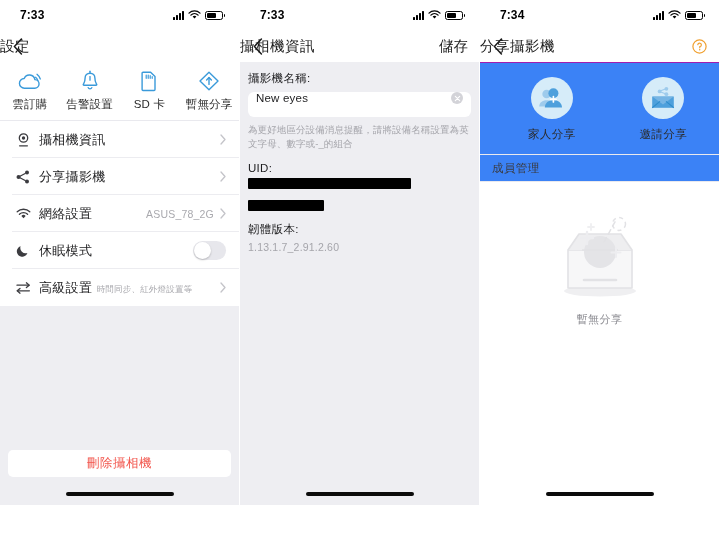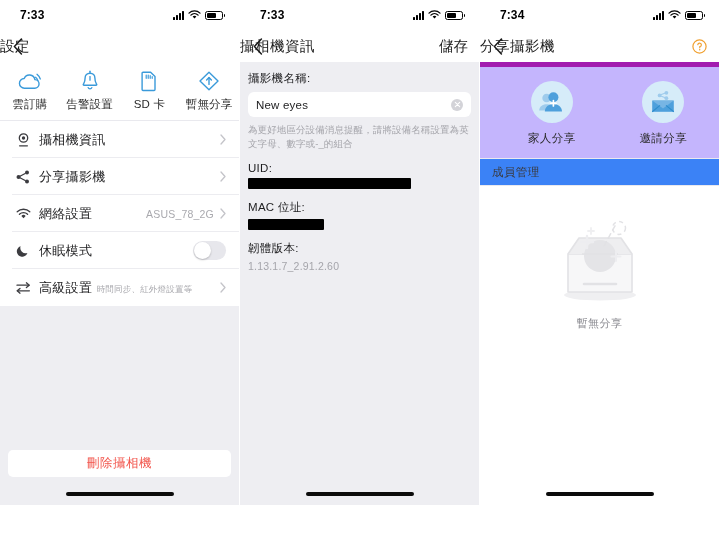--- a/index.html
+++ b/index.html
@@ -260,21 +260,21 @@
     font-size: 11.5px;
     color: #1d1d1f;
     margin-bottom: 6px;
     letter-spacing: 0.3px;
   }
   .finput {
     background: #ffffff;
     border-radius: 6px;
     height: 25px;
     display: flex;
-    align-items: center;
+    align-items: flex-start;
     padding: 0 8px;
     box-sizing: border-box;
     position: relative;
   }
   .finput .val {
     font-size: 11.5px;
     color: #1d1d1f;
     flex: 1 1 auto;
     letter-spacing: 0.2px;
   }
@@ -304,24 +304,24 @@
   }
   .fver {
     font-size: 10.5px;
     color: #a5a5ab;
     margin-top: 4px;
     letter-spacing: 0.2px;
   }
 
   
   .share-top {
-    background: #c4b5fd;
+    background: #3b82f6;
     display: flex;
     padding: 14px 0 12px 16px;
-    border-top: 5px solid #a21caf;
+    border-top: 1px solid #a21caf;
   }
   .share-item {
     flex: 1;
     display: flex;
     flex-direction: column;
     align-items: center;
     gap: 8px;
     cursor: pointer;
   }
   .share-circle {
@@ -595,21 +595,20 @@
           </span>
         </div>
         <div class="fhint">為更好地區分設備消息提醒，請將設備名稱設置為英文字母、數字或-_的組合</div>
 
         <div class="fblock">
           <div class="flabel">UID:</div>
           <div class="redact" style="width:73%"></div>
         </div>
 
         <div class="fblock">
-          <div class="flabel">MAC 位址:</div>
           <div class="redact" style="width:34%"></div>
         </div>
 
         <div class="fblock">
           <div class="flabel">韌體版本:</div>
           <div class="fver">1.13.1.7_2.91.2.60</div>
         </div>
       </div>
 
       <div class="home-ind"></div>

